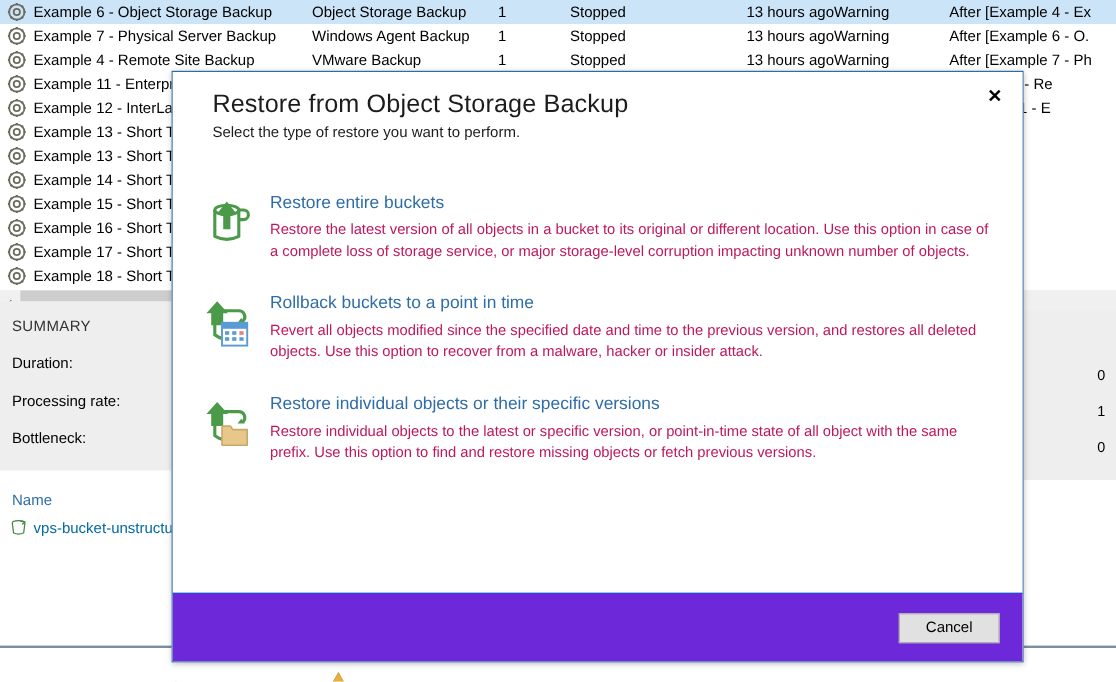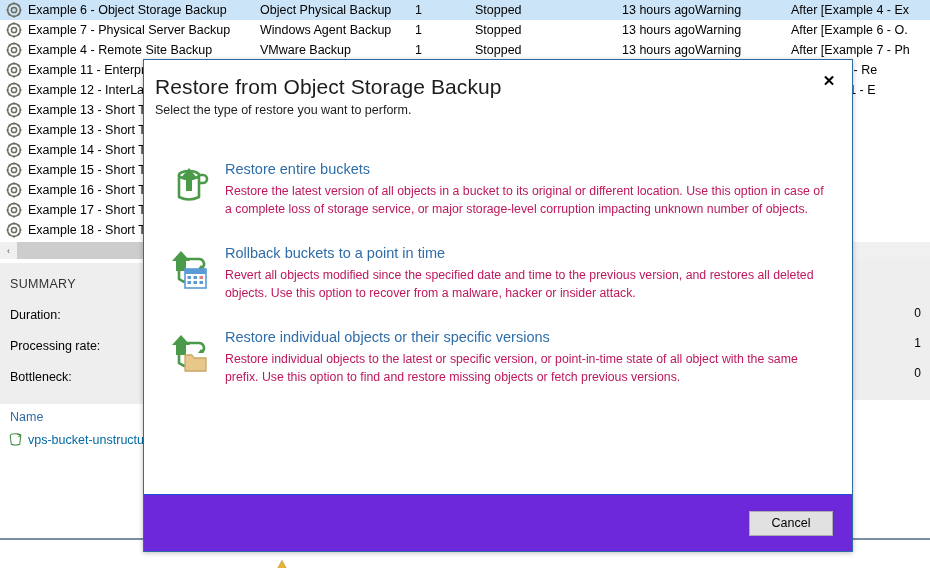--- a/index.html
+++ b/index.html
@@ -54,21 +54,21 @@
     background: #f0f0f0;
   }
   .hscroll-track { flex: 1; height: 17px; background: #f0f0f0; position: relative; }
   .hscroll-thumb {
     position: absolute; left: 0; top: 0; height: 17px; width: 400px;
     background: #cdcdcd;
   }
 
   
   .summary-panel {
-    position: absolute; left: 0; top: 263px; width: 146px; height: 141px;
+    position: absolute; left: 0; top: 251px; width: 146px; height: 141px;
     background: #eeeeee;
     border-right: 1px solid #dcdcdc;
     padding: 14px 0 0 10px;
   }
   .summary-title {
     font-size: 12.5px; color: #333; letter-spacing: .3px; margin-bottom: 17px;
   }
   .summary-field { font-size: 12.5px; color: #000; margin-bottom: 17px; }
 
   .details-right {
@@ -119,21 +119,21 @@
     border: 1px solid #2d6ca5;
     background: #ffffff;
     box-shadow: 0 1px 5px rgba(0,0,0,.25);
   }
   .modal {
     position: absolute; inset: 0;
     background: #ffffff;
     display: flex; flex-direction: column;
   }
   .modal-header {
-    position: relative; padding: 14px 0 0 11px; height: 72px; flex: 0 0 72px;
+    position: relative; padding: 14px 0 0 33px; height: 72px; flex: 0 0 72px;
   }
   .modal-title {
     font-size: 21px; color: #1c1c1c; font-weight: 400; line-height: 1.25;
     letter-spacing: .1px;
   }
   .modal-subtitle {
     font-size: 12.5px; color: #1c1c1c; margin-top: 3px;
   }
   .modal-close {
     position: absolute; right: 10px; top: 8px;
@@ -194,21 +194,21 @@
               <line x1="8" y1="13.6" x2="8" y2="15.4"></line>
               <line x1="0.6" y1="8" x2="2.4" y2="8"></line>
               <line x1="13.6" y1="8" x2="15.4" y2="8"></line>
               <line x1="2.8" y1="2.8" x2="4.1" y2="4.1"></line>
               <line x1="11.9" y1="11.9" x2="13.2" y2="13.2"></line>
               <line x1="13.2" y1="2.8" x2="11.9" y2="4.1"></line>
               <line x1="4.1" y1="11.9" x2="2.8" y2="13.2"></line>
             </g>
           </svg>
           <span class="c-name">Example 6 - Object Storage Backup</span>
-          <span class="c-type">Object Physical Backup</span>
+          <span class="c-type">Object Storage Backup</span>
           <span class="c-count">1</span>
           <span class="c-status">Stopped</span>
           <span class="c-time">13 hours ago</span>
           <span class="c-warn">Warning</span>
           <span class="c-next">After [Example 4 - Ex</span>
         </div>
         <div class="job-row">
           <svg class="gear-icon" viewBox="0 0 16 16">
             <path d="M8 1.2 L9.2 1.2 L9.5 2.7 L10.7 3.2 L11.9 2.3 L12.8 3.2 L11.9 4.4 L12.4 5.6 L13.9 5.9 L13.9 7.1 L12.4 7.4 L11.9 8.6 L12.8 9.8 L11.9 10.7 L10.7 9.8 L9.5 10.3 L9.2 11.8 L8 11.8" fill="none"></path>
             <circle cx="8" cy="8" r="6.4" fill="none" stroke="#6b6b5e" stroke-width="1.5"></circle>

